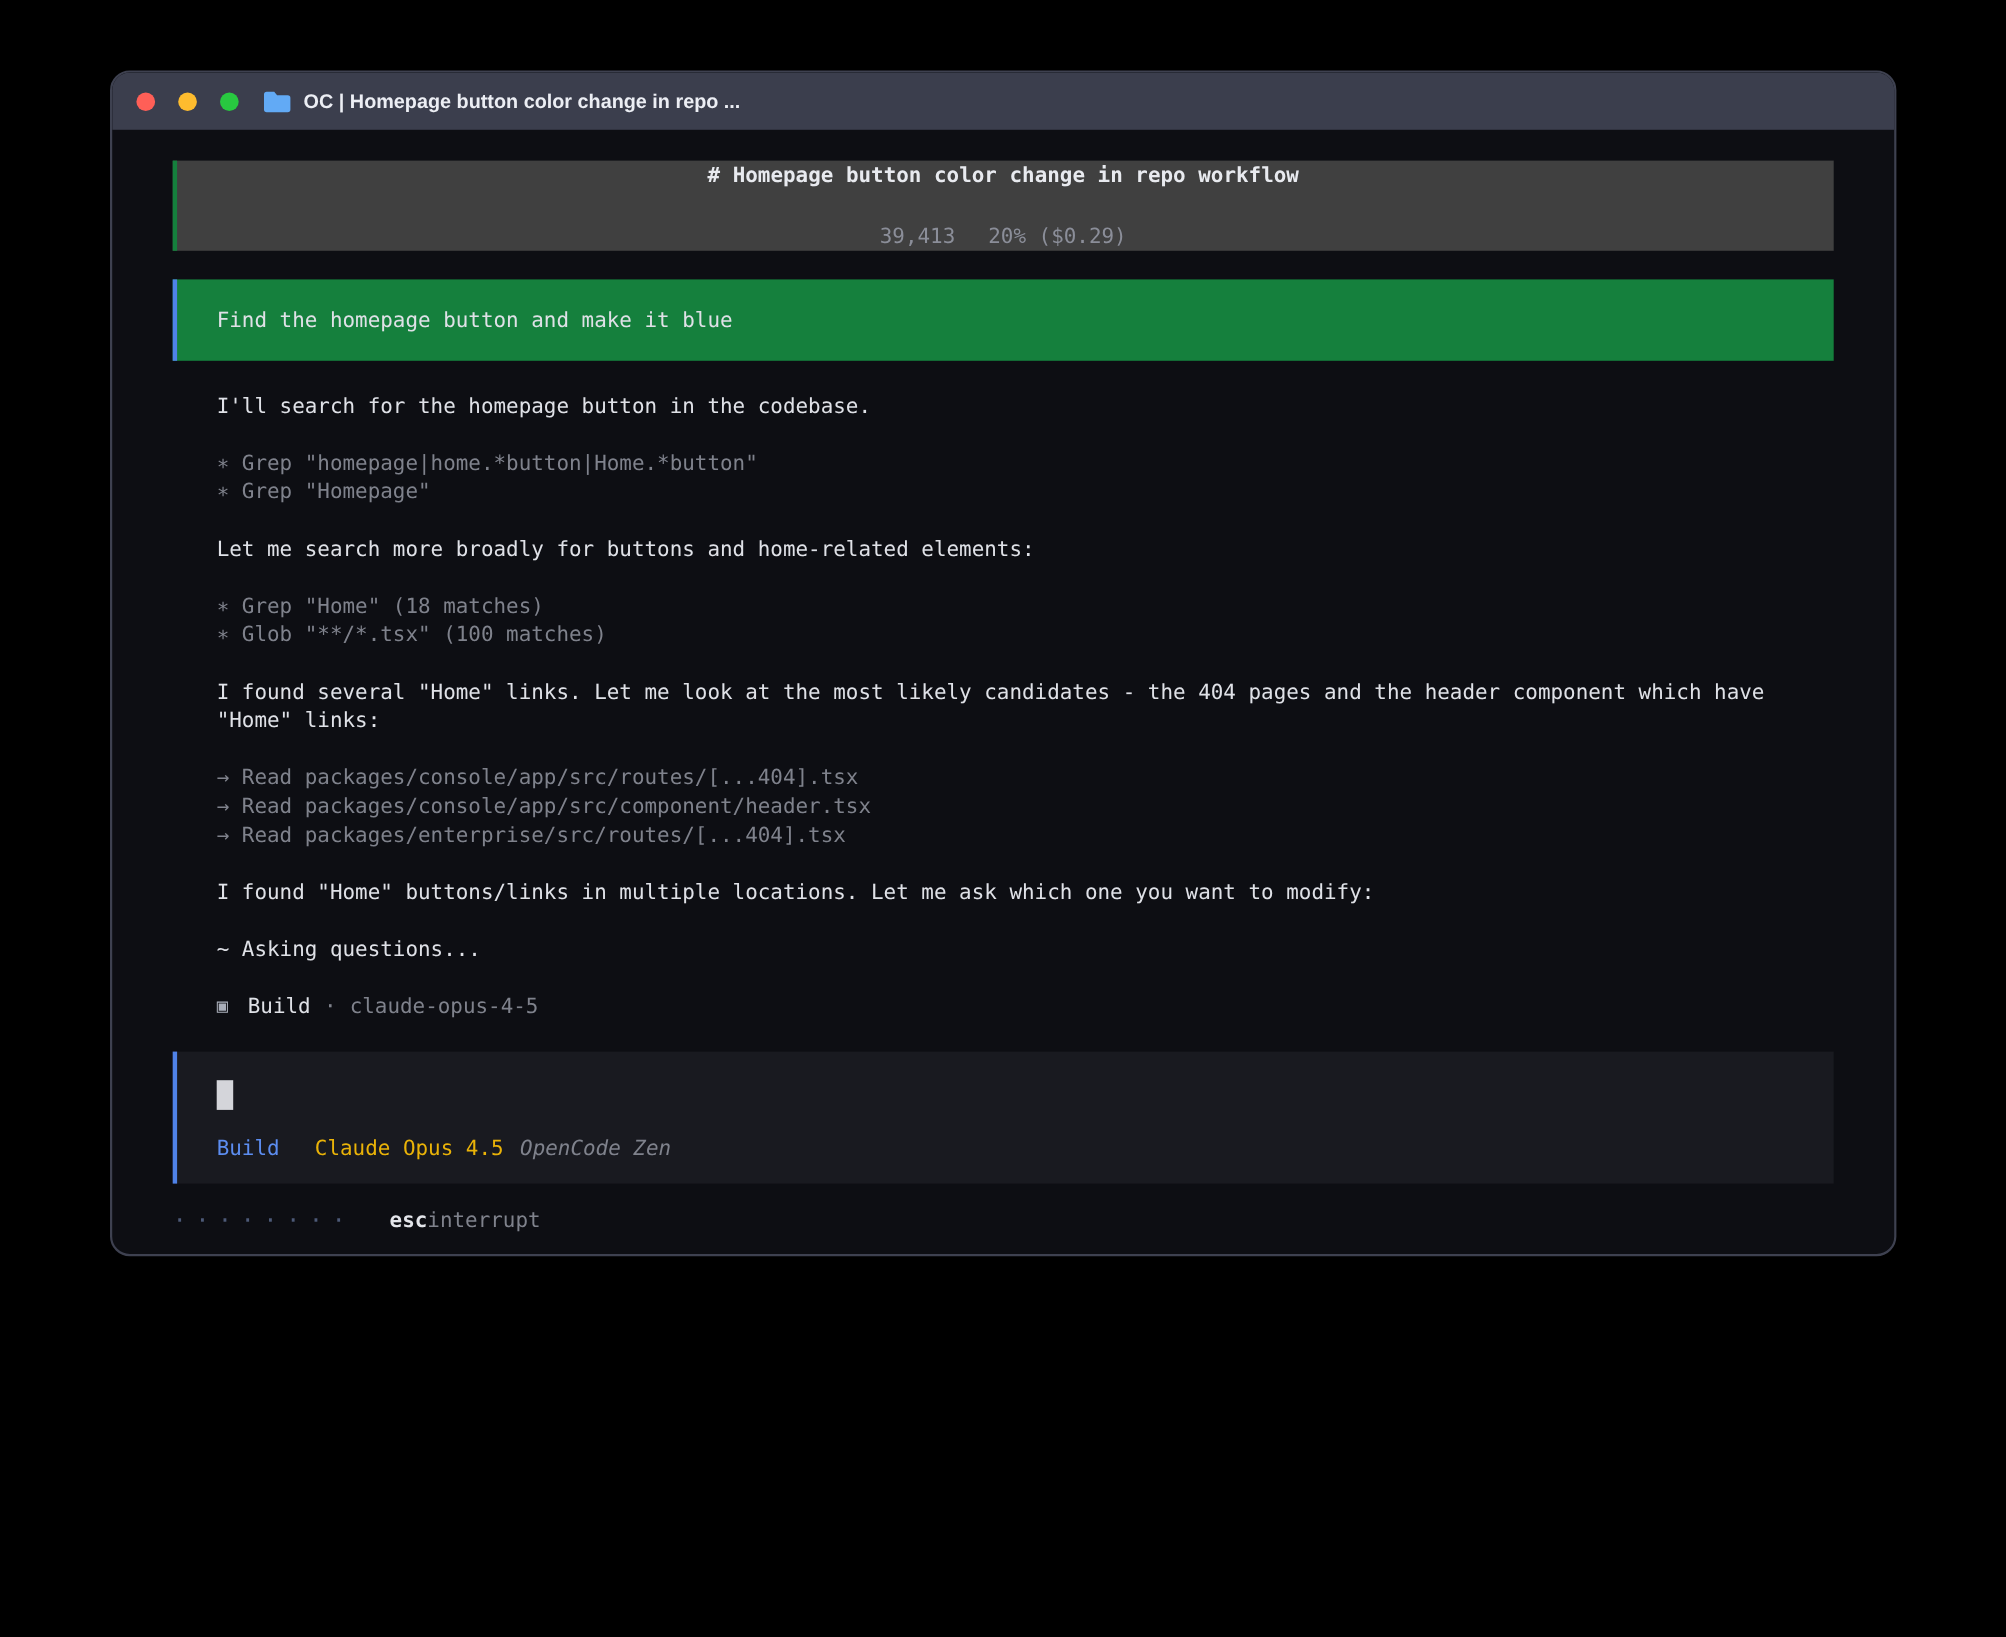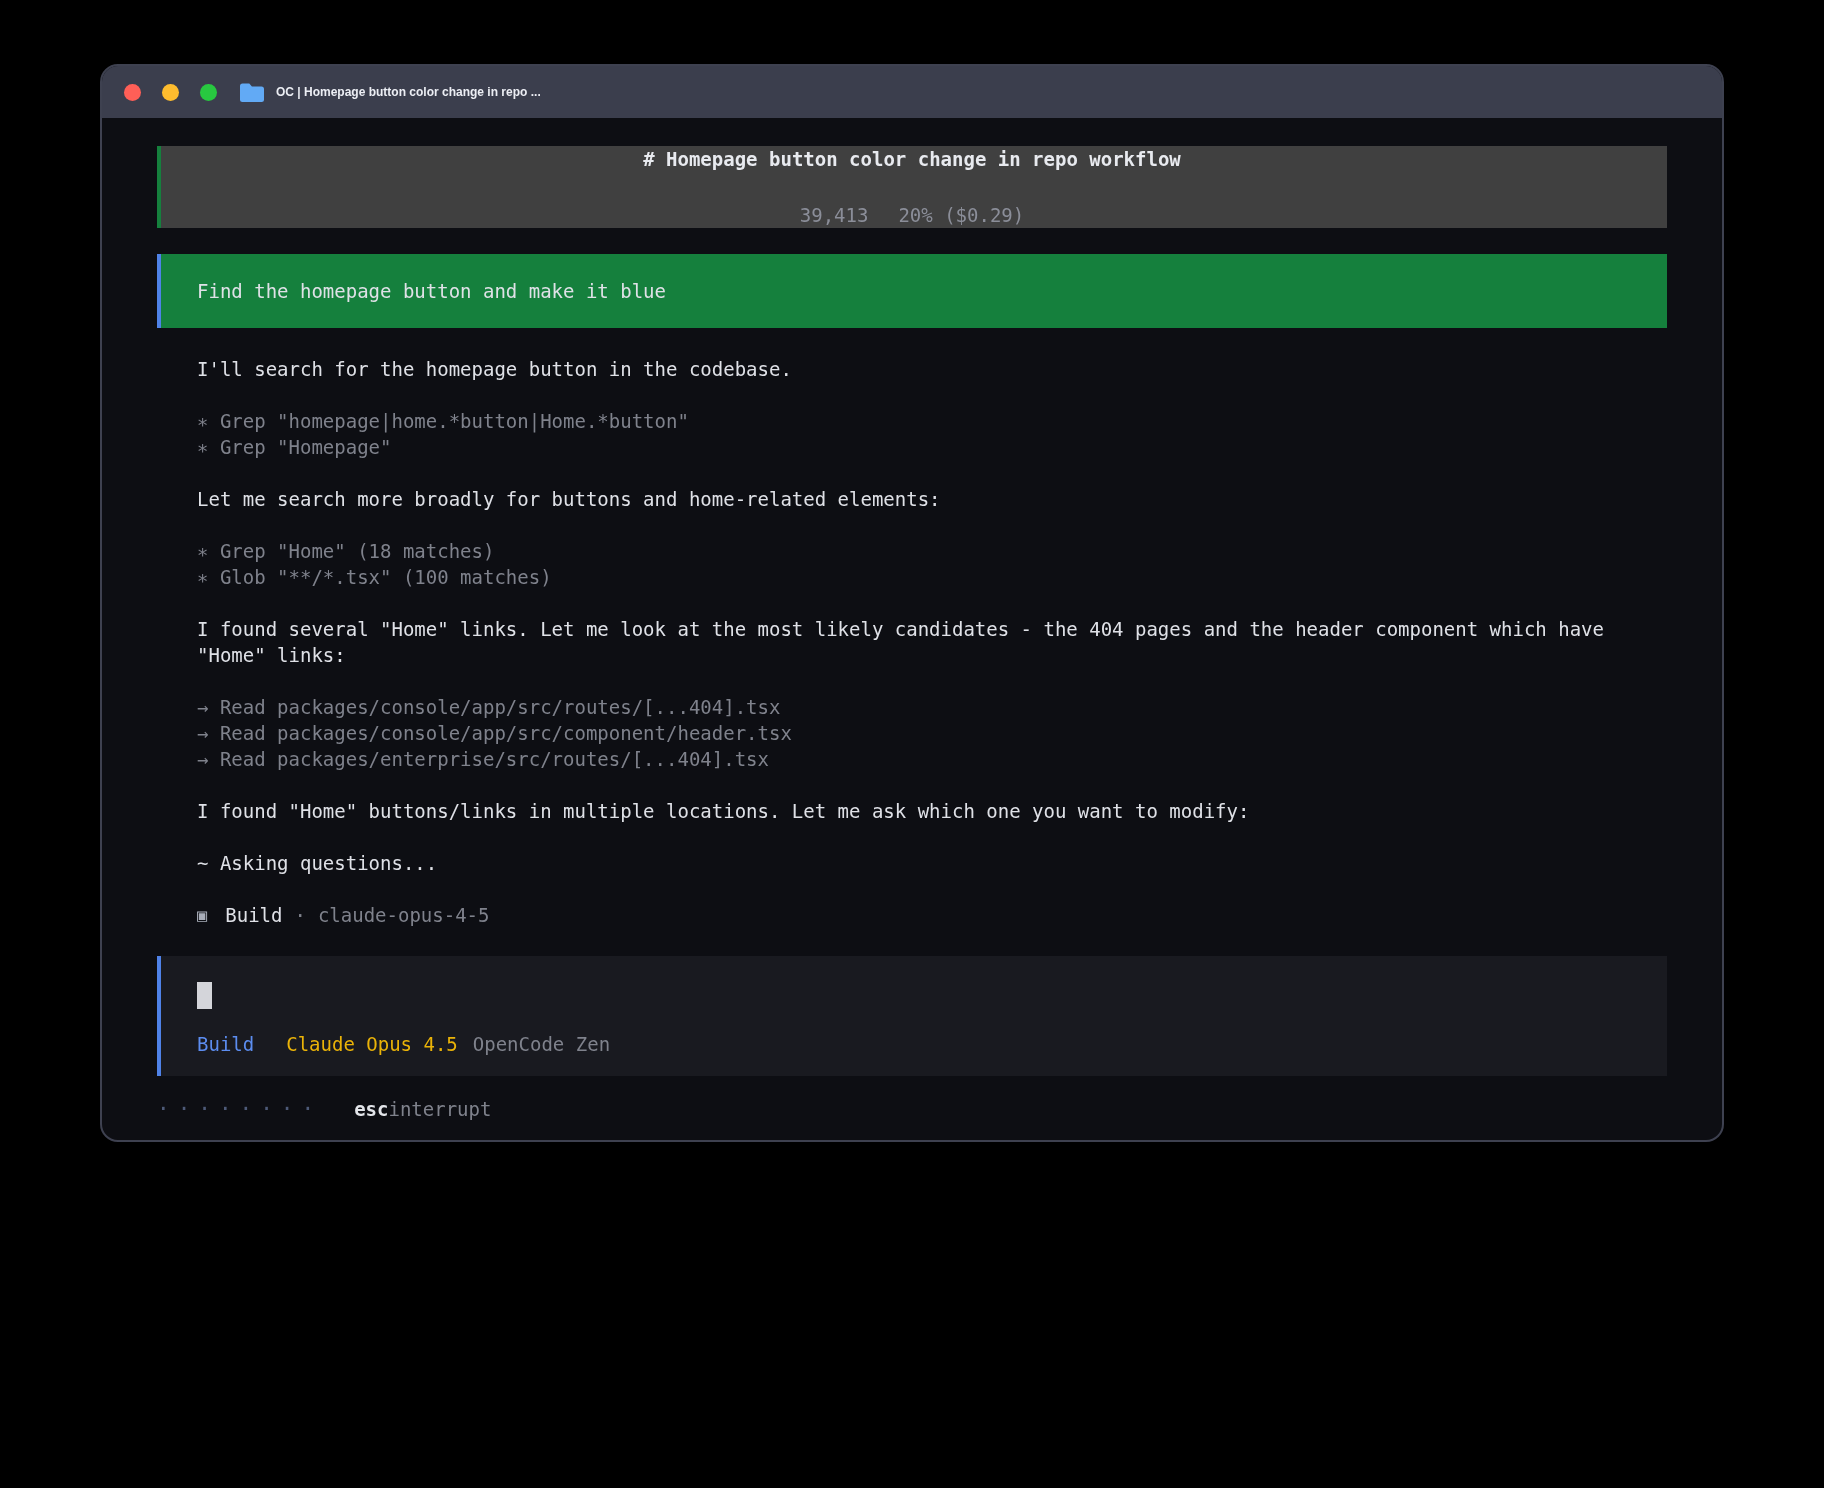--- a/index.html
+++ b/index.html
@@ -28,21 +28,21 @@
   .light { width:17px; height:17px; border-radius:50%; display:block; cursor:default; }
   .light.red    { background:#ff5f57; }
   .light.yellow { background:#febc2e; }
   .light.green  { background:#28c840; }
   .folder { margin-left:22px; display:flex; align-items:center; }
   .window-title {
     margin-left:11px;
     color:#eceef4;
     font-family:"Liberation Sans", sans-serif;
     font-weight:bold;
-    font-size:12px;
+    font-size:18px;
     white-space:nowrap;
   }
   .content {
     flex:1;
     padding:28px 55px 0;
     font-size:19px;
     line-height:26px;
     color:#dfe1e7;
   }
   .session-header {
@@ -87,21 +87,21 @@
   }
   .cursor {
     display:inline-block;
     width:15px; height:27px;
     background:#d4d5da;
     vertical-align:top;
   }
   .input-meta { margin-top:22px; display:flex; white-space:nowrap; }
   .mode     { color:#5c8df0; margin-right:32px; }
   .model    { color:#eab308; margin-right:15px; }
-  .provider { color:#7f828c; }
+  .provider { color:#7f828c;font-style:italic; }
   .statusbar {
     display:flex; justify-content:space-between; align-items:center;
     margin-top:20px;
   }
   .sb-left { display:flex; align-items:center; }
   .dots { color:#4d5a78; letter-spacing:8px; margin-right:32px; font-size:21px; }
   .key  { font-weight:bold; color:#e3e5ea; }
   .desc { color:#7f828c; }
   .hint { display:flex; white-space:nowrap; }
   .sb-right { display:flex; gap:34px; }

